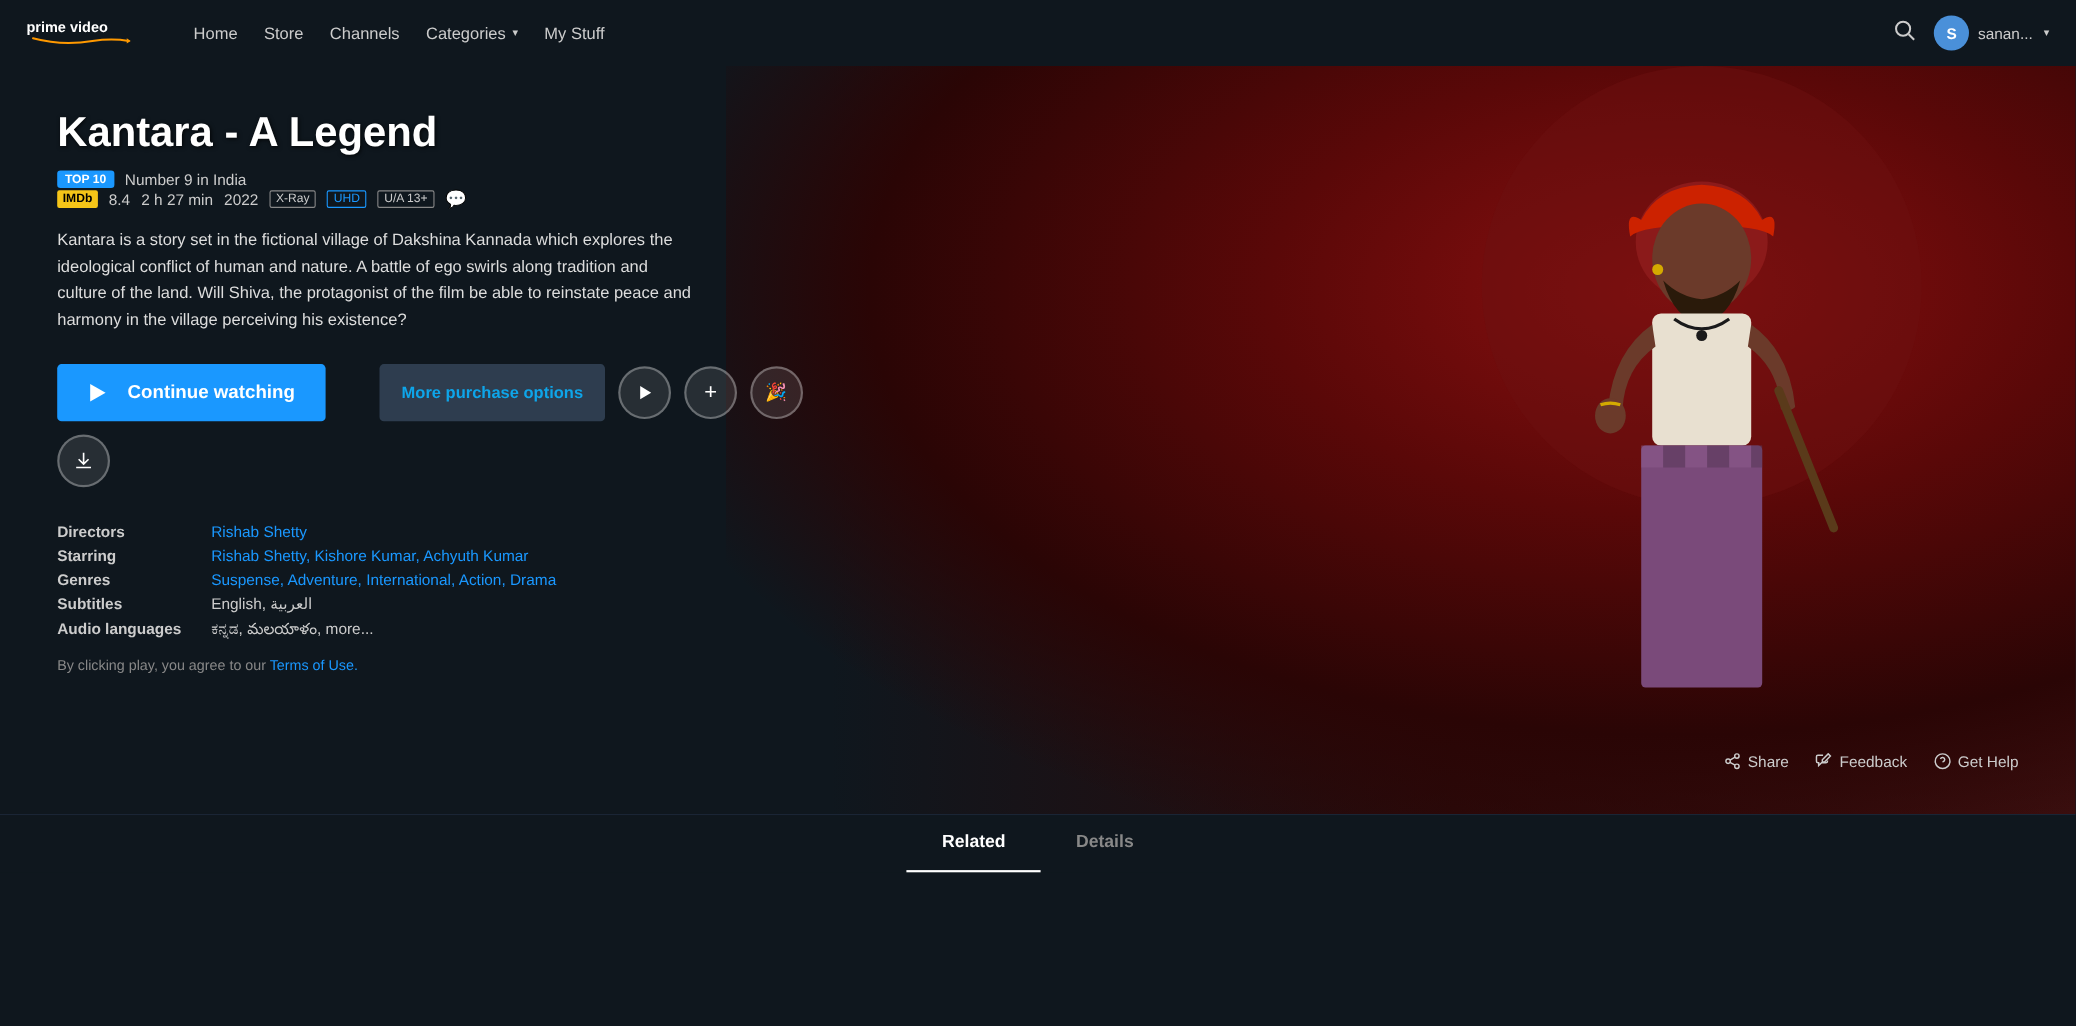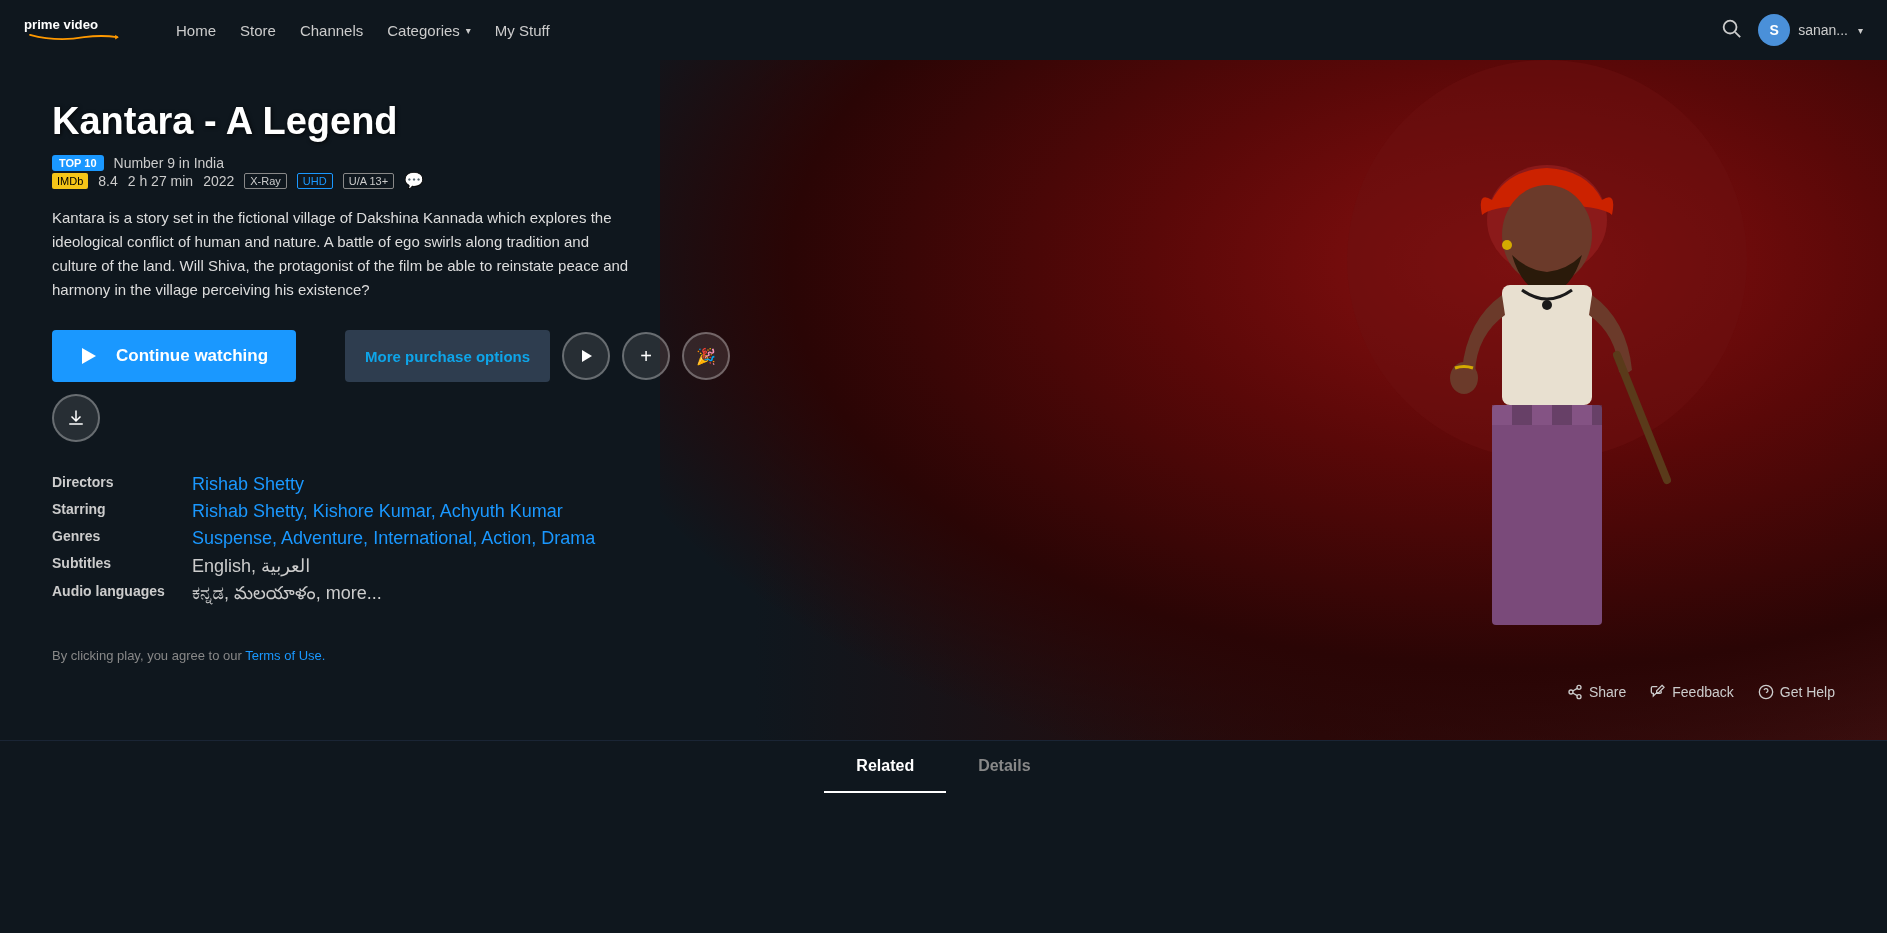--- a/index.html
+++ b/index.html
@@ -111,21 +111,21 @@
       display: flex;
       align-items: center;
       gap: 10px;
       margin-bottom: 16px;
       flex-wrap: wrap;
     }
     .imdb-badge {
       background: #f5c518;
       color: #000;
       font-size: 11px;
-      font-weight: 400;
+      font-weight: 700;
       padding: 2px 5px;
       border-radius: 2px;
     }
     .meta-text {
       color: #ccc;
       font-size: 14px;
     }
     .badge-outline {
       border: 1px solid #888;
       color: #ccc;
@@ -215,29 +215,29 @@
       border-bottom: 8px solid transparent;
       border-left: 14px solid #fff;
       margin-left: 2px;
     }
 
     
     .details-grid {
       display: grid;
       grid-template-columns: 140px 1fr;
       row-gap: 6px;
-      margin-bottom: 40px;
+      margin-bottom: 14px;
     }
     .detail-label {
       color: #ccc;
       font-size: 14px;
       font-weight: 600;
     }
     .detail-value {
-      font-size: 18px;
+      font-size: 14px;
       color: #ccc;
     }
     .detail-value a, .detail-link {
       color: #1a98ff;
       text-decoration: none;
       cursor: pointer;
     }
 
     .terms-row {
       color: #888;

